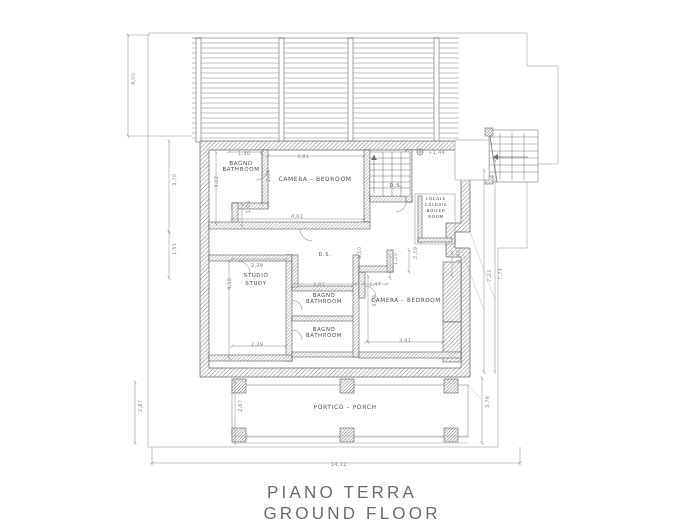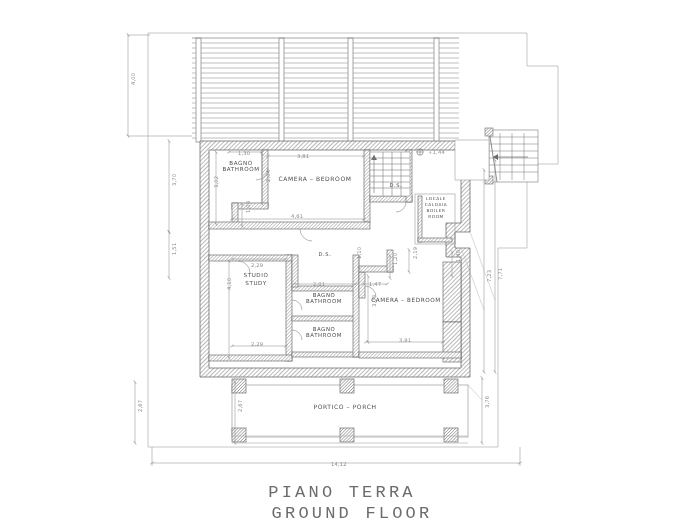--- a/index.html
+++ b/index.html
@@ -26,21 +26,21 @@
     width: 684px;
     height: 532px;
   }
   .title-block {
     position: absolute;
     left: 0;
     top: 482px;
     width: 684px;
     text-align: center;
     color: #6c6c6c;
-    font-family: Liberation Mono, monospace;
+    font-family: Liberation Sans, sans-serif;
     letter-spacing: 3.2px;
     font-size: 17px;
     line-height: 21px;
     font-weight: 400;
   }
   .title-line-1 { display: block; }
   .title-line-2 { display: block; padding-left: 20px; }
   
   .room-label {
     position: absolute;

